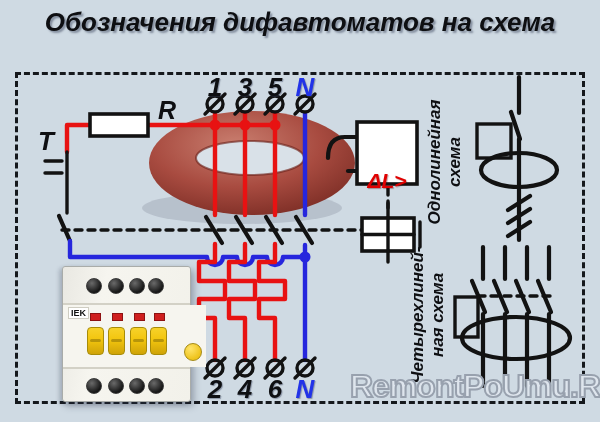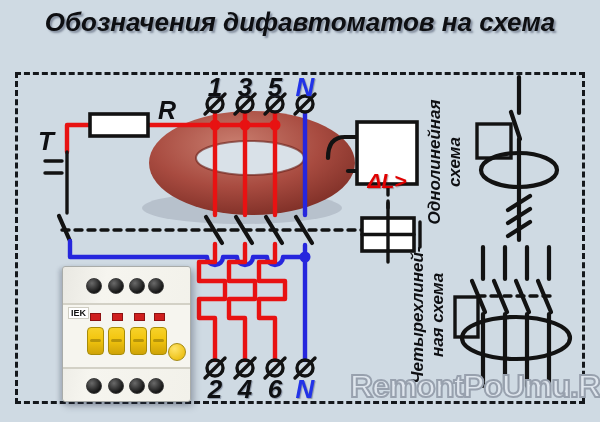--- a/index.html
+++ b/index.html
@@ -61,21 +61,21 @@
     box-shadow:3px 4px 7px rgba(40,50,70,.35), -3px 2px 4px rgba(40,50,70,.2);
   }
   .dev-strip{position:absolute;left:0;width:100%;}
   .dev-top{top:0;height:36px;border-bottom:2px solid #d3d1c6;}
   .dev-bottom{bottom:0;height:32px;border-top:2px solid #d3d1c6;}
   .screw{
     position:absolute;width:14px;height:14px;border-radius:50%;
     background:radial-gradient(circle at 35% 30%,#6a6a6a,#161616 70%);
     border:1px solid #3a3a3a;
   }
-  .dev-mid{position:absolute;left:0;top:38px;width:100%;height:62px;background:#f6f5ef;}
+  .dev-mid{position:absolute;left:0;top:38px;width:100%;height:62px;background:#f6f5ef;padding-left:16px;}
   .iek{position:absolute;left:5px;top:2px;font-size:9px;font-weight:bold;color:#111;background:#fff;padding:0 2px;border:1px solid #cfcdc2;}
   .flag{position:absolute;top:8px;width:9px;height:6px;background:#cf1f1f;border:1px solid #8d1212;}
   .lever{
     position:absolute;top:22px;width:15px;height:26px;border-radius:4px;
     background:linear-gradient(#f7d22a,var(--lever-yellow) 45%,#cfa308);
     border:1px solid #a88c08;
   }
   .lever::after{content:"";position:absolute;left:2px;right:2px;top:11px;height:3px;background:#b7950a;border-radius:2px;}
   .testbtn{
     position:absolute;right:4px;bottom:6px;width:16px;height:16px;border-radius:50%;

